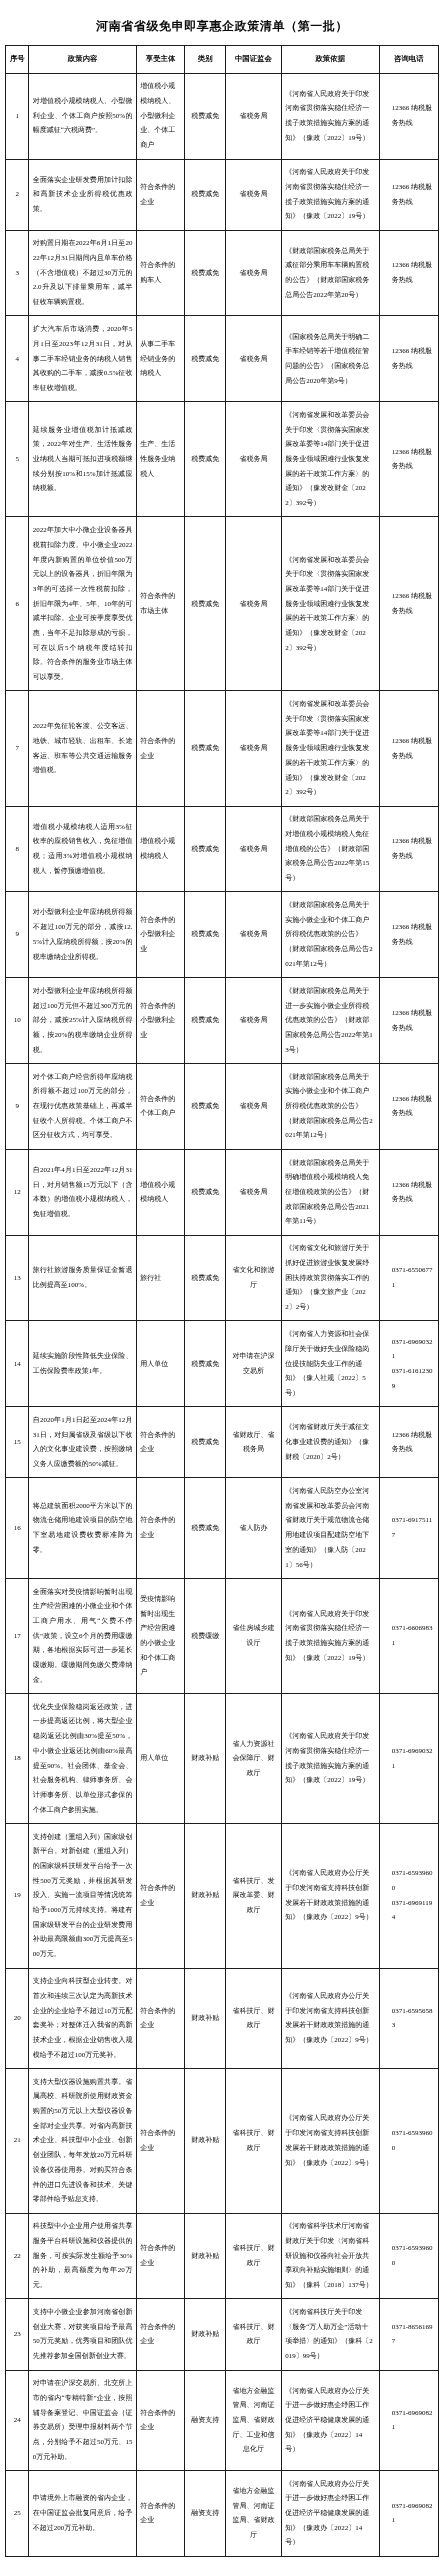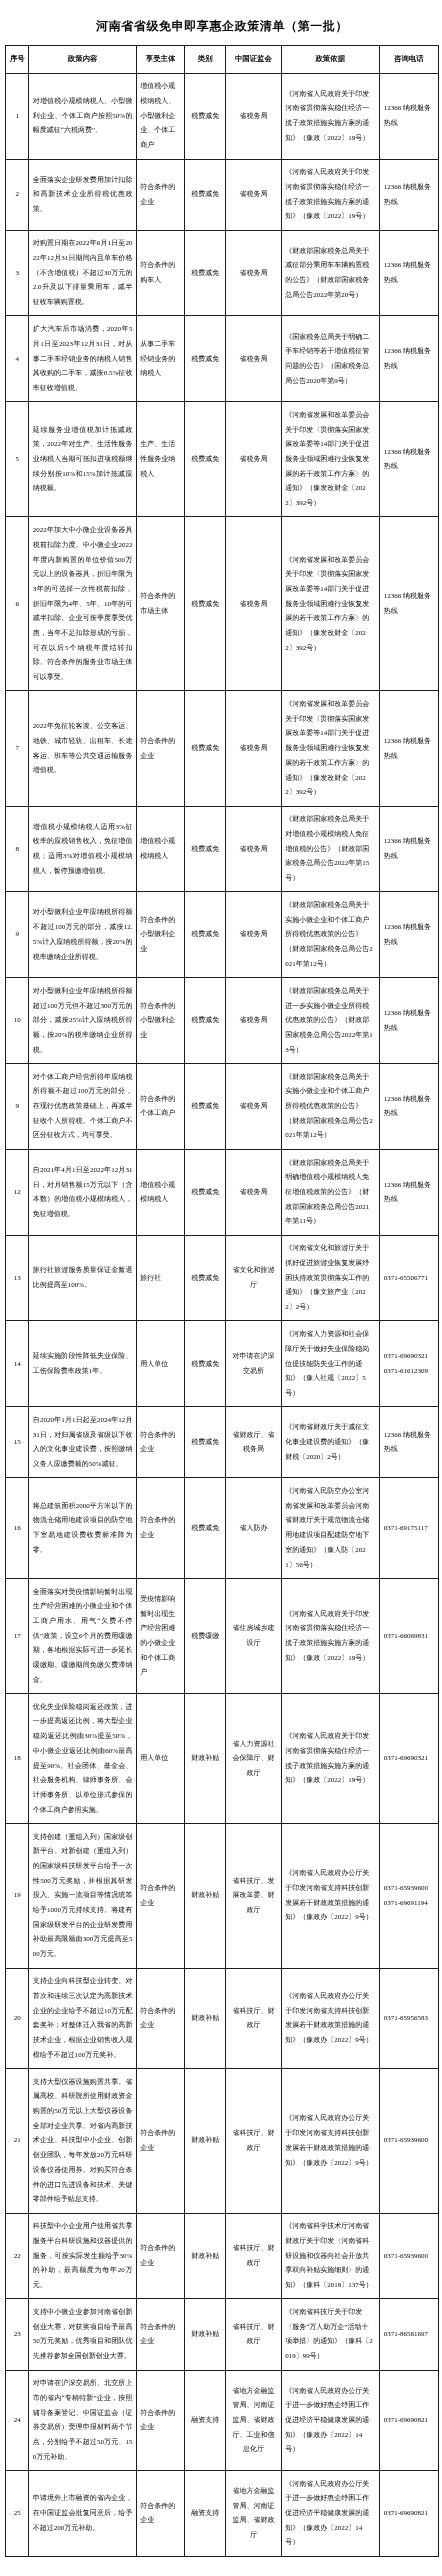--- a/index.html
+++ b/index.html
@@ -9,21 +9,21 @@
   .doc-title { text-align:center; font-size:12px; font-weight:bold; margin:14.8px 0 10.2px 0; letter-spacing:0.6px; }
   table { width:100%; border-collapse:collapse; table-layout:fixed; }
   th, td { border:0.9px solid #1c1c1c; padding:5.7px 3.4px; font-size:7px; line-height:2.1; vertical-align:middle; word-break:break-all; }
   thead th { font-size:7.4px; font-weight:bold; text-align:center; padding:8px 1.7px; line-height:1.4; }
   td.no { text-align:center; padding-left:1.1px; padding-right:1.1px; }
   td.content { text-align:justify; }
   td.subject { text-align:left; }
   td.category { text-align:center; }
   td.unit { text-align:center;font-family:Liberation Mono, monospace; }
   td.basis { text-align:left; }
-  td.phone { text-align:left; white-space:pre-line; padding-left:4px; }
+  td.phone { text-align:left; white-space:pre-line; padding-left:12px; }
   col.c-no{width:5.4%} col.c-content{width:24.8%} col.c-subject{width:11.2%}
   col.c-category{width:9.4%} col.c-unit{width:12.9%} col.c-basis{width:22.6%} col.c-phone{width:13.7%}
 </style>
 </head>
 <body>
 
 <div class="page">
   <div class="doc-title">河南省省级免申即享惠企政策清单（第一批）</div>
   <table>
     <colgroup>

